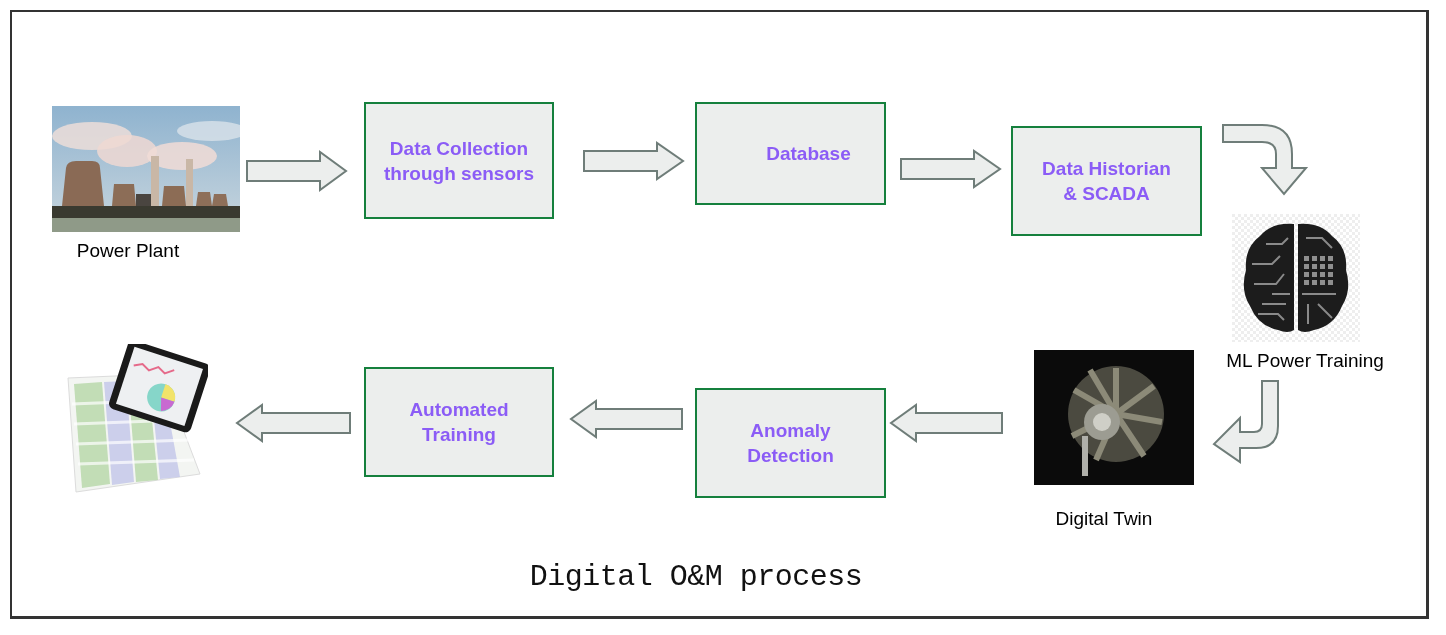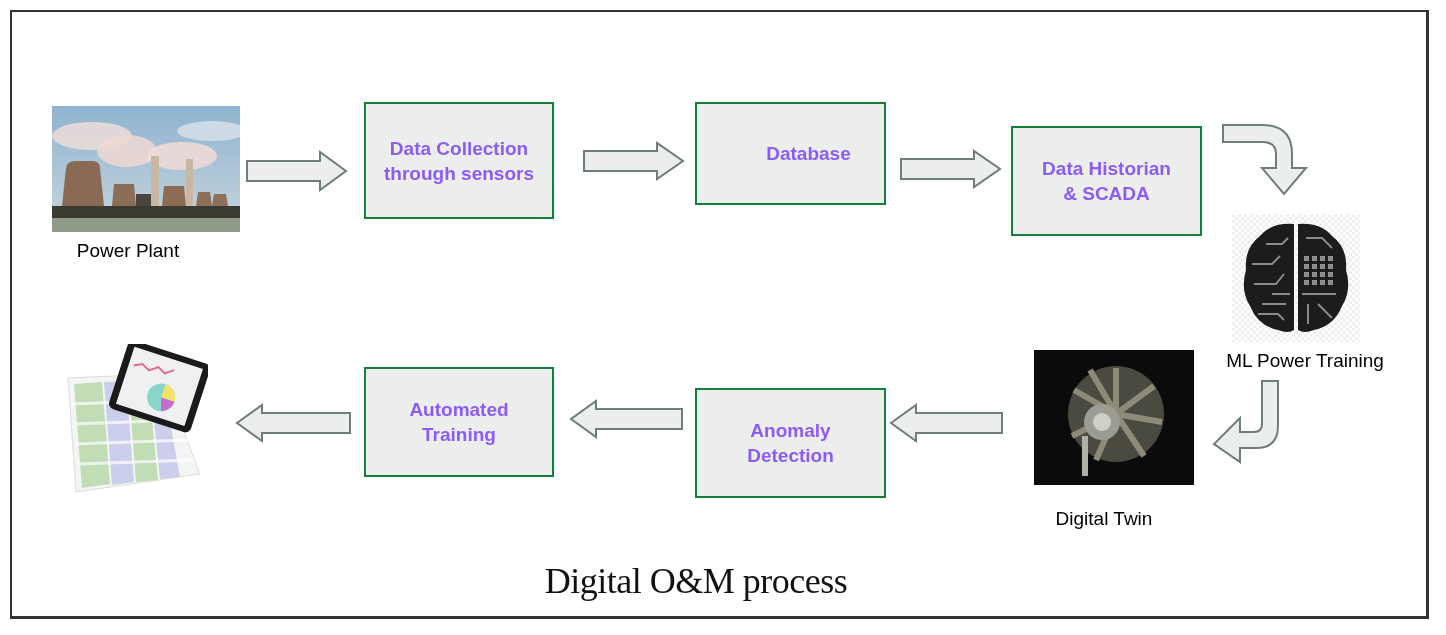--- a/index.html
+++ b/index.html
@@ -9,21 +9,21 @@
            border: 2px solid #333; box-sizing: border-box; border-right-width: 3px; border-bottom-width: 3px; }
   .box { position: absolute; background: #eceeed; border: 2px solid #15803d;
          box-sizing: border-box; display: flex; align-items: center; justify-content: center;
          text-align: center; font-size: 19px; line-height: 25px; color: #8b5cf6; font-weight: bold; }
   .box span { white-space: pre-line; }
   .label { position: absolute; font-size: 19px; color: #000000; text-align: center; white-space: nowrap; }
   .img { position: absolute; overflow: hidden; }
   svg.arrow { position: absolute; overflow: visible; }
   svg.arrow path { fill: #eceeed; stroke: #6f7d79; stroke-width: 2; stroke-linejoin: miter; }
   .caption { position: absolute; left: 0; width: 1392px; top: 560px; text-align: center;
-             font-family: Liberation Serif, serif; font-size: 36px; color: #111; letter-spacing: -0.5px; }
+             font-family: Liberation Mono, monospace; font-size: 30px; color: #111; letter-spacing: -0.5px; }
   .ghost { position: absolute; color: #f3f6f4; font-size: 16px; font-weight: bold; }
 </style>
 </head>
 <body>
 
 <div class="frame"></div>
 
 <div class="ghost" style="left:248px; top:572px;"></div>
 
 <div class="img" style="left:52px; top:106px; width:188px; height:126px;">

